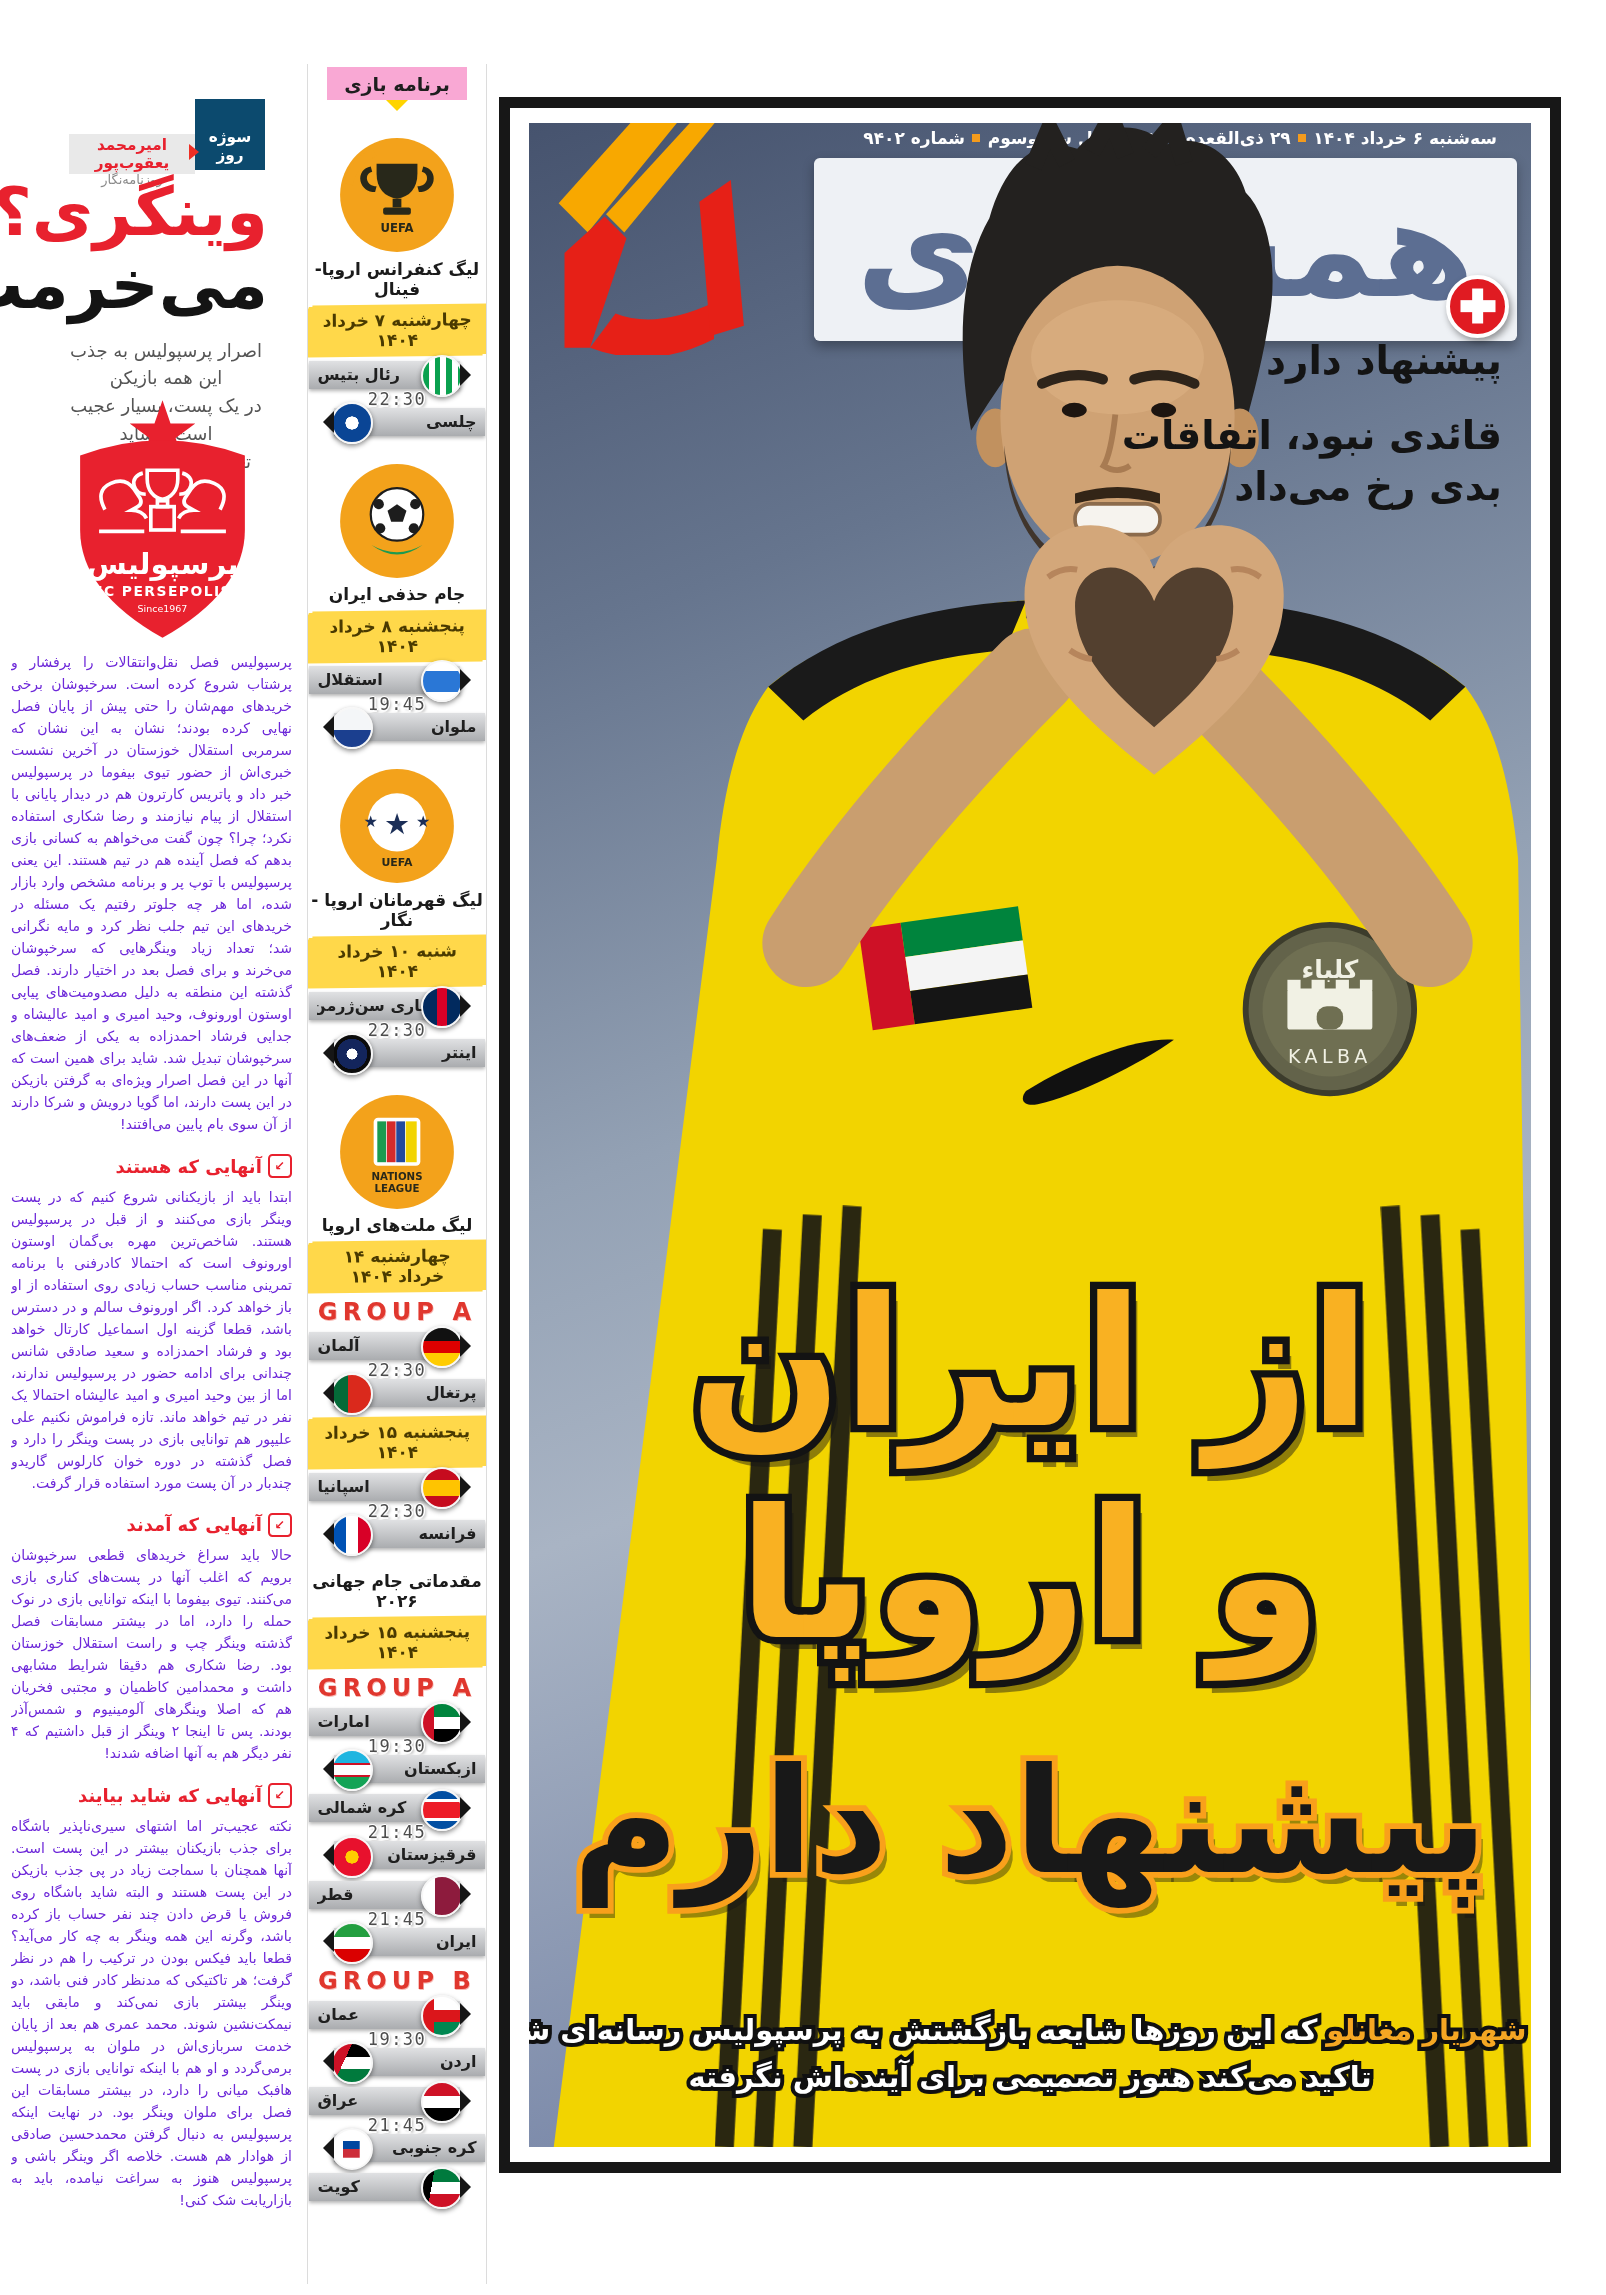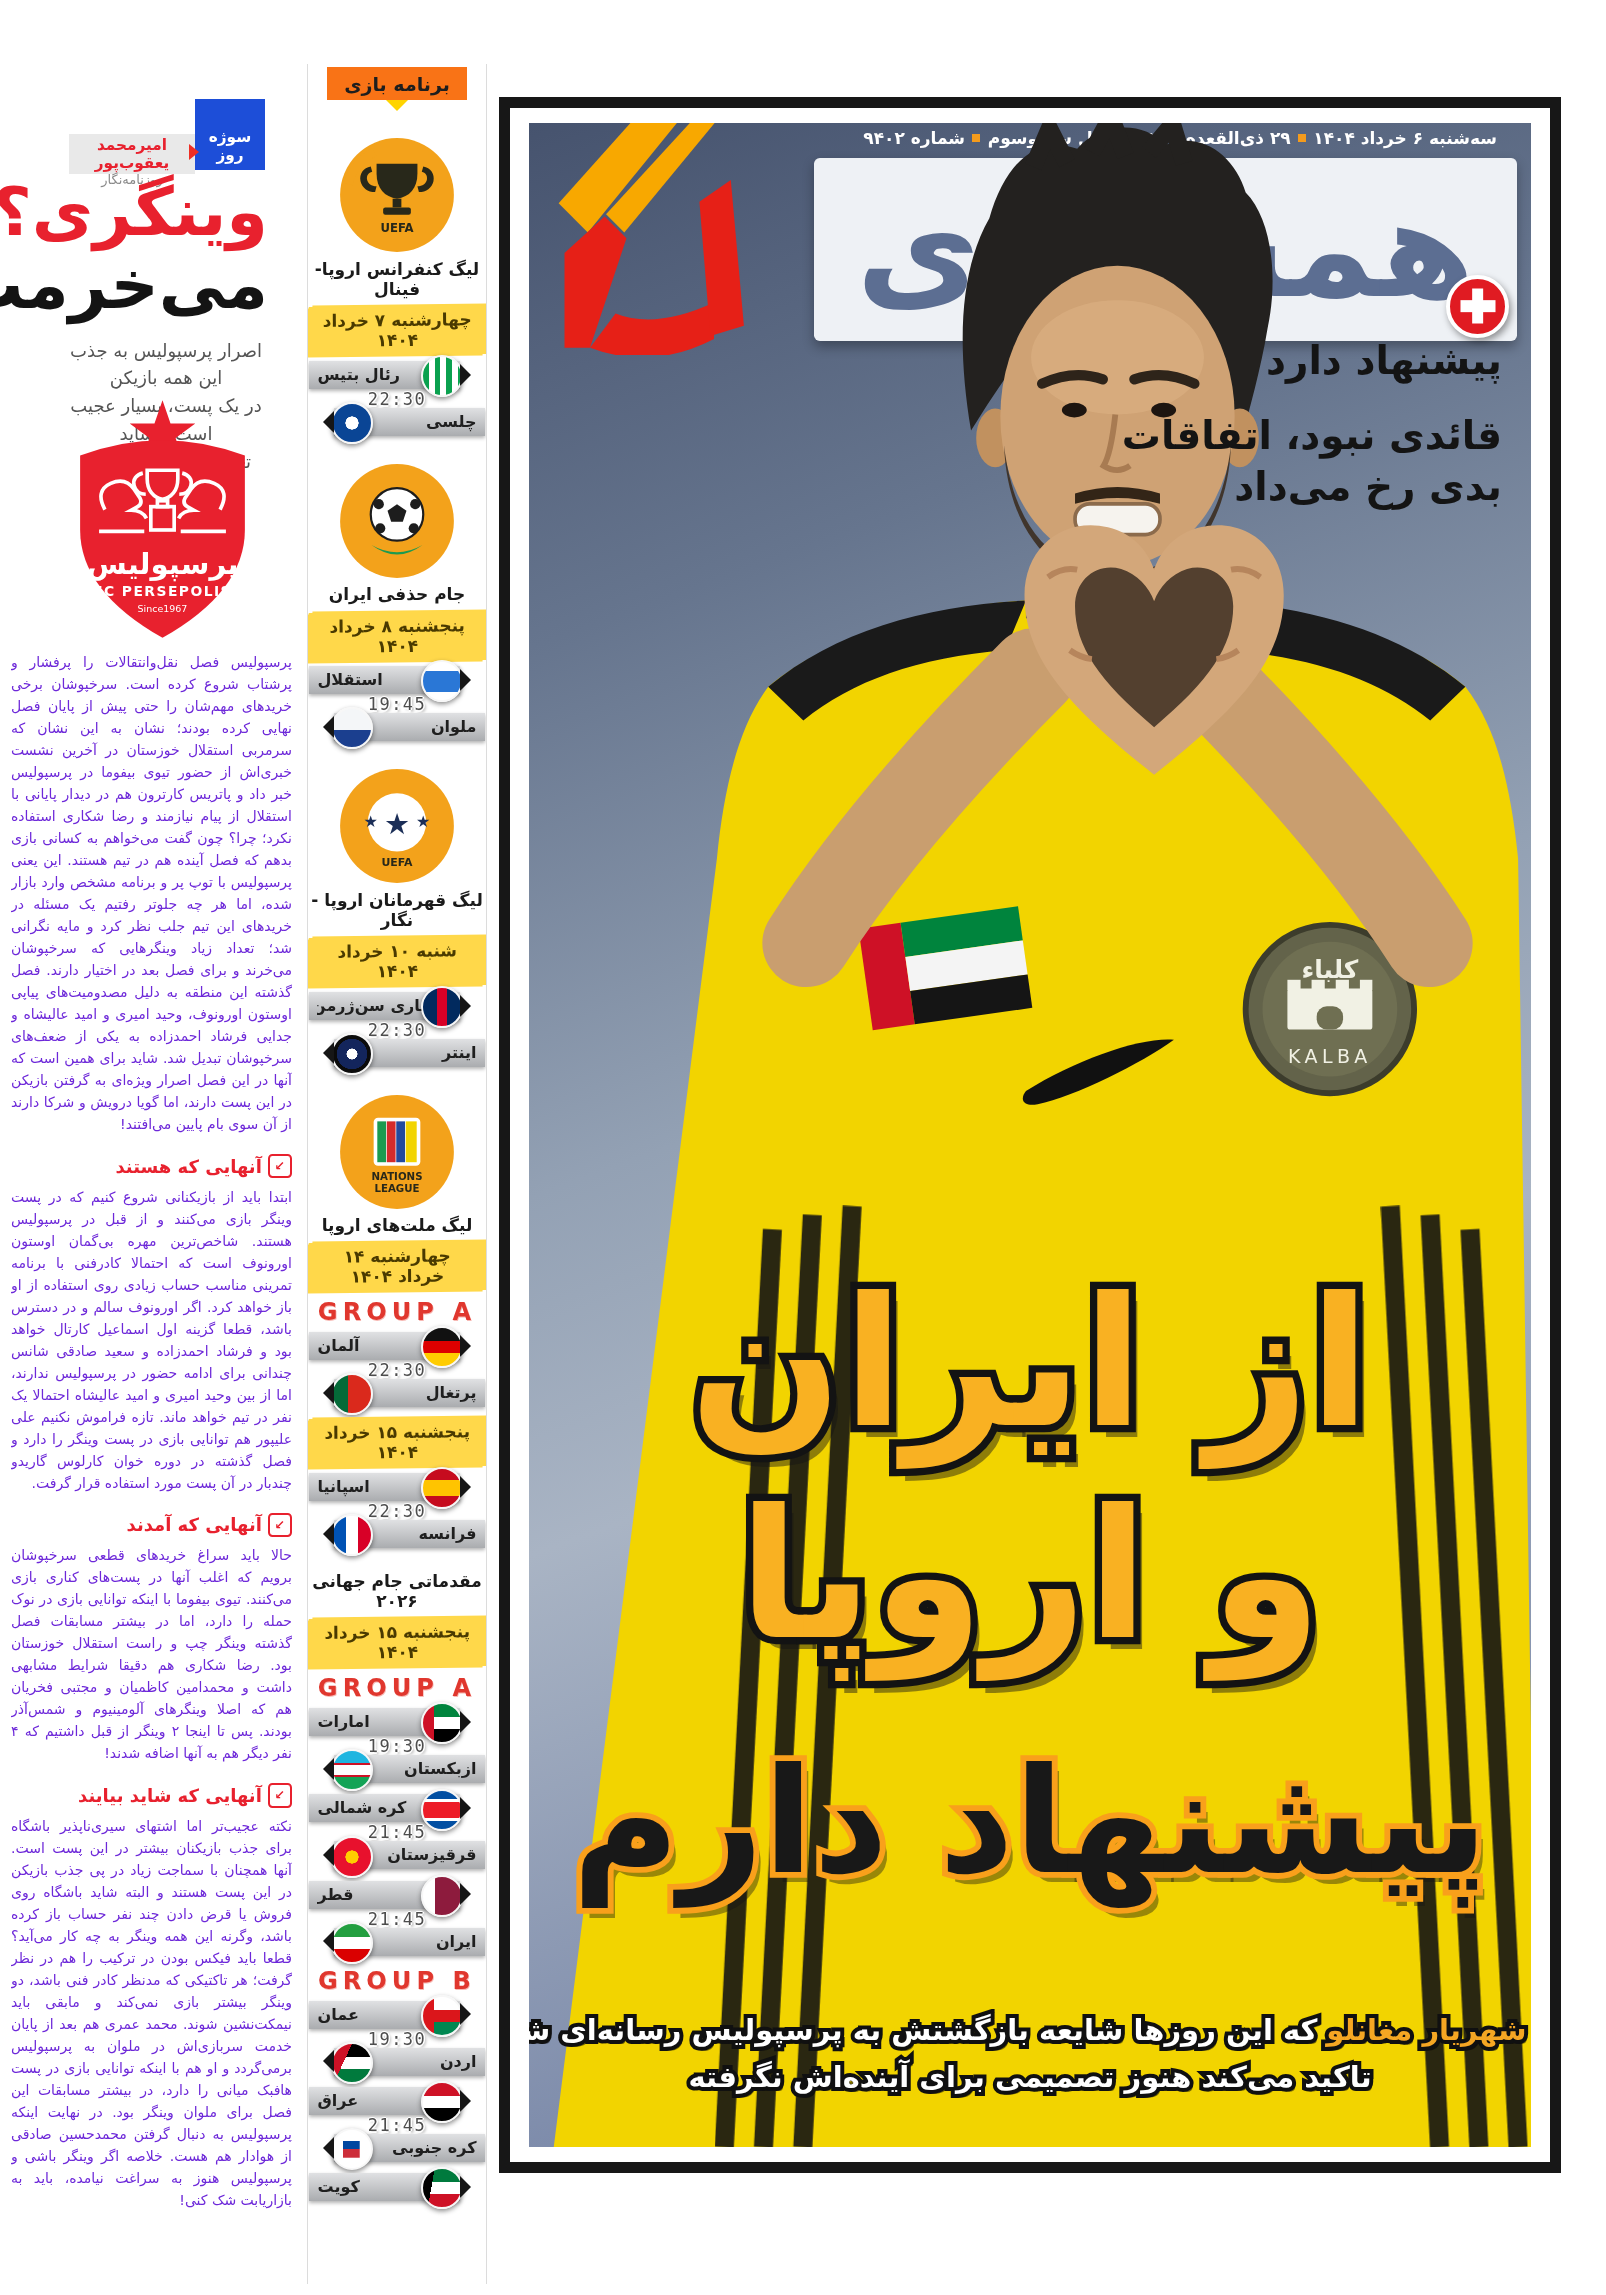--- a/index.html
+++ b/index.html
@@ -2,21 +2,21 @@
 <html style="font-size:11.7px"><head>
 <meta charset="utf-8">
 <style>
   html,body{margin:0;padding:0;}
   body{width:1607px;height:2295px;position:relative;overflow:hidden;background:#ffffff;
        font-family:"DejaVu Sans","Liberation Sans",sans-serif;}
   #page{position:absolute;inset:0;direction:rtl;}
 
   
   #byline{position:absolute;left:69px;top:99px;width:196px;height:73px;}
-  .byline-tab{position:absolute;left:126px;top:0;width:70px;height:71px;background:#1d4ed8;}
+  .byline-tab{position:absolute;left:126px;top:0;width:70px;height:71px;background:#0c4a6e;}
   .byline-tab span{position:absolute;bottom:5.8px;left:0;right:0;text-align:center;color:#fff;font-weight:800;font-size:15.3px;}
   .byline-card{position:absolute;left:0;top:35px;width:126px;height:38px;background:#e9e9e9;padding-top:1.5px;}
   .byline-name{display:block;text-align:center;color:#e8212e;font-weight:800;font-size:15.3px;}
   .byline-role{display:block;text-align:center;color:#8a8a8a;font-size:13px;}
   .byline-pointer{position:absolute;left:120px;top:45px;width:0;height:0;
       border-top:8px solid transparent;border-bottom:8px solid transparent;border-left:10.2px solid #ee2e24;}
 
   #lead{position:absolute;left:64px;top:177px;width:204px;text-align:center;}
   .h-red{color:#e8212e;font-size:67px;font-weight:900;line-height:1.05;}
   .h-black{color:#141414;font-size:67px;font-weight:900;line-height:1.05;margin-top:2.9px;}
@@ -30,21 +30,21 @@
            text-align:justify;}
   .body-par{margin:0 0 19px;color:#6d28d9;font-size:14px;line-height:22px;}
   .sec-head{margin:2.9px 0 7.3px;color:#e8212e;font-weight:900;font-size:18px;display:flex;align-items:center;gap:5.8px;}
   .sec-icon{display:inline-flex;align-items:center;justify-content:center;width:20.4px;height:20.4px;
             border:2.2px solid #e8212e;border-radius:4.4px;font-size:12.4px;line-height:1;color:#e8212e;flex:none;}
 
   
   #schedule{position:absolute;left:307px;top:64px;width:180px;height:2220px;box-sizing:border-box;
             border-left:1.5px solid #dcdcdc;border-right:1.5px solid #dcdcdc;padding:0 0.7px;overflow:hidden;}
   #schedule-head{text-align:center;margin-top:2.9px;}
-  .sch-title{display:inline-block;background:#f97316;color:#1e1e1e;font-weight:900;font-size:19px;padding:5.8px 17.5px;}
+  .sch-title{display:inline-block;background:#f9a8d4;color:#1e1e1e;font-weight:900;font-size:19px;padding:5.8px 17.5px;}
   .sch-tri{width:0;height:0;margin:0 auto;border-left:11px solid transparent;border-right:11px solid transparent;border-top:11px solid #ffd400;}
   .sch-block{margin-top:22px;}
   .logo-wrap{display:flex;justify-content:center;}
   .sch-caption{text-align:center;font-size:17px;font-weight:800;color:#1b1b1b;margin-top:1.5px;}
   .date-wrap{text-align:center;margin:7.3px 0 5.8px;}
   .date-bar{display:inline-block;background:#ffd84a;box-shadow:-3.7px 1.5px 0 #ffd84a,3.7px -1.5px 0 #ffd84a;
             color:#4a3a00;font-weight:800;font-size:17px;padding:3.7px 11.7px 5.1px;transform:rotate(-0.6deg);}
   .group-label{direction:ltr;text-align:center;color:#e0372e;font-weight:900;font-size:24px;letter-spacing:5.1px;
                margin:7.3px 0 4.4px;text-shadow:0.7px 0.7px 0 #f7b9b4;}
   .match{position:relative;height:76px;margin:5.8px 0 10.2px;}

